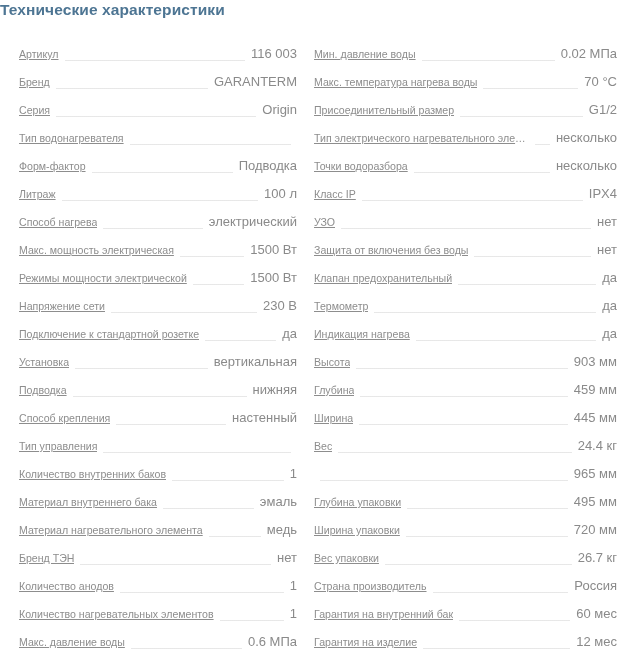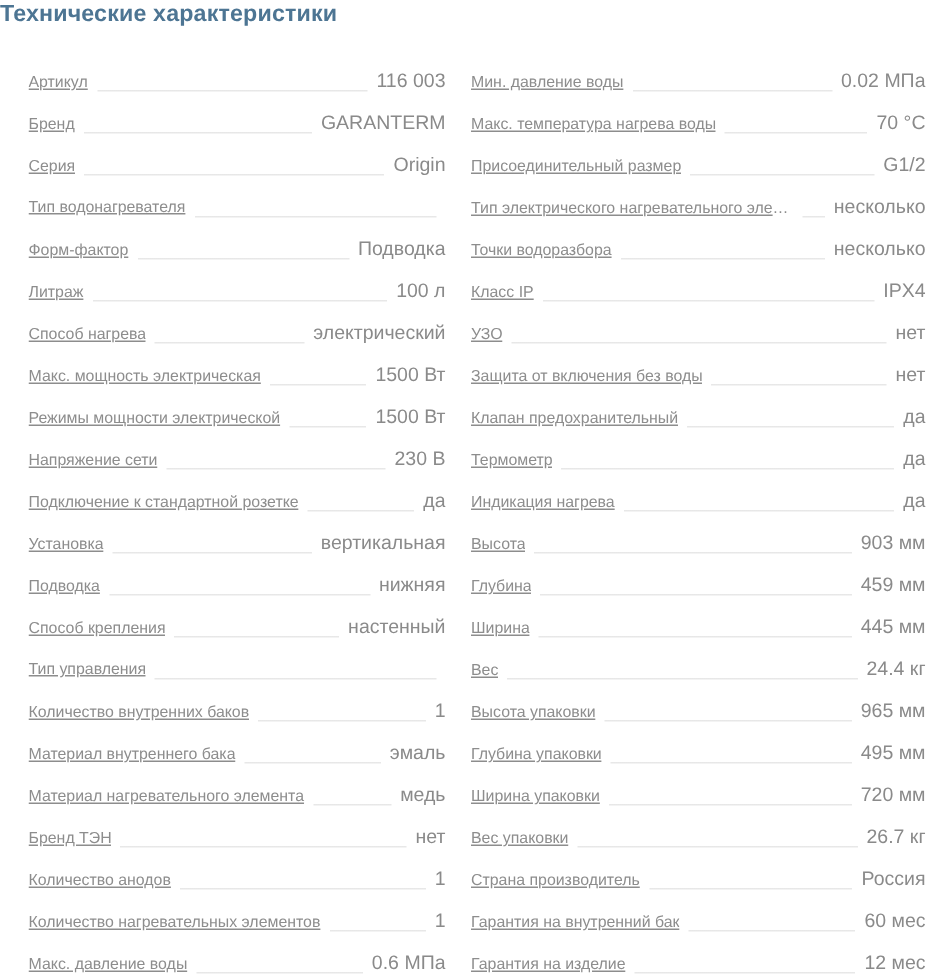--- a/index.html
+++ b/index.html
@@ -294,21 +294,20 @@
           <span class="spec-label">Ширина</span>
           <span class="spec-leader"></span>
           <span class="spec-value">445 мм</span>
         </div>
         <div class="spec-row">
           <span class="spec-label">Вес</span>
           <span class="spec-leader"></span>
           <span class="spec-value">24.4 кг</span>
         </div>
         <div class="spec-row">
-          <span class="spec-label">Высота упаковки</span>
           <span class="spec-leader"></span>
           <span class="spec-value">965 мм</span>
         </div>
         <div class="spec-row">
           <span class="spec-label">Глубина упаковки</span>
           <span class="spec-leader"></span>
           <span class="spec-value">495 мм</span>
         </div>
         <div class="spec-row">
           <span class="spec-label">Ширина упаковки</span>

